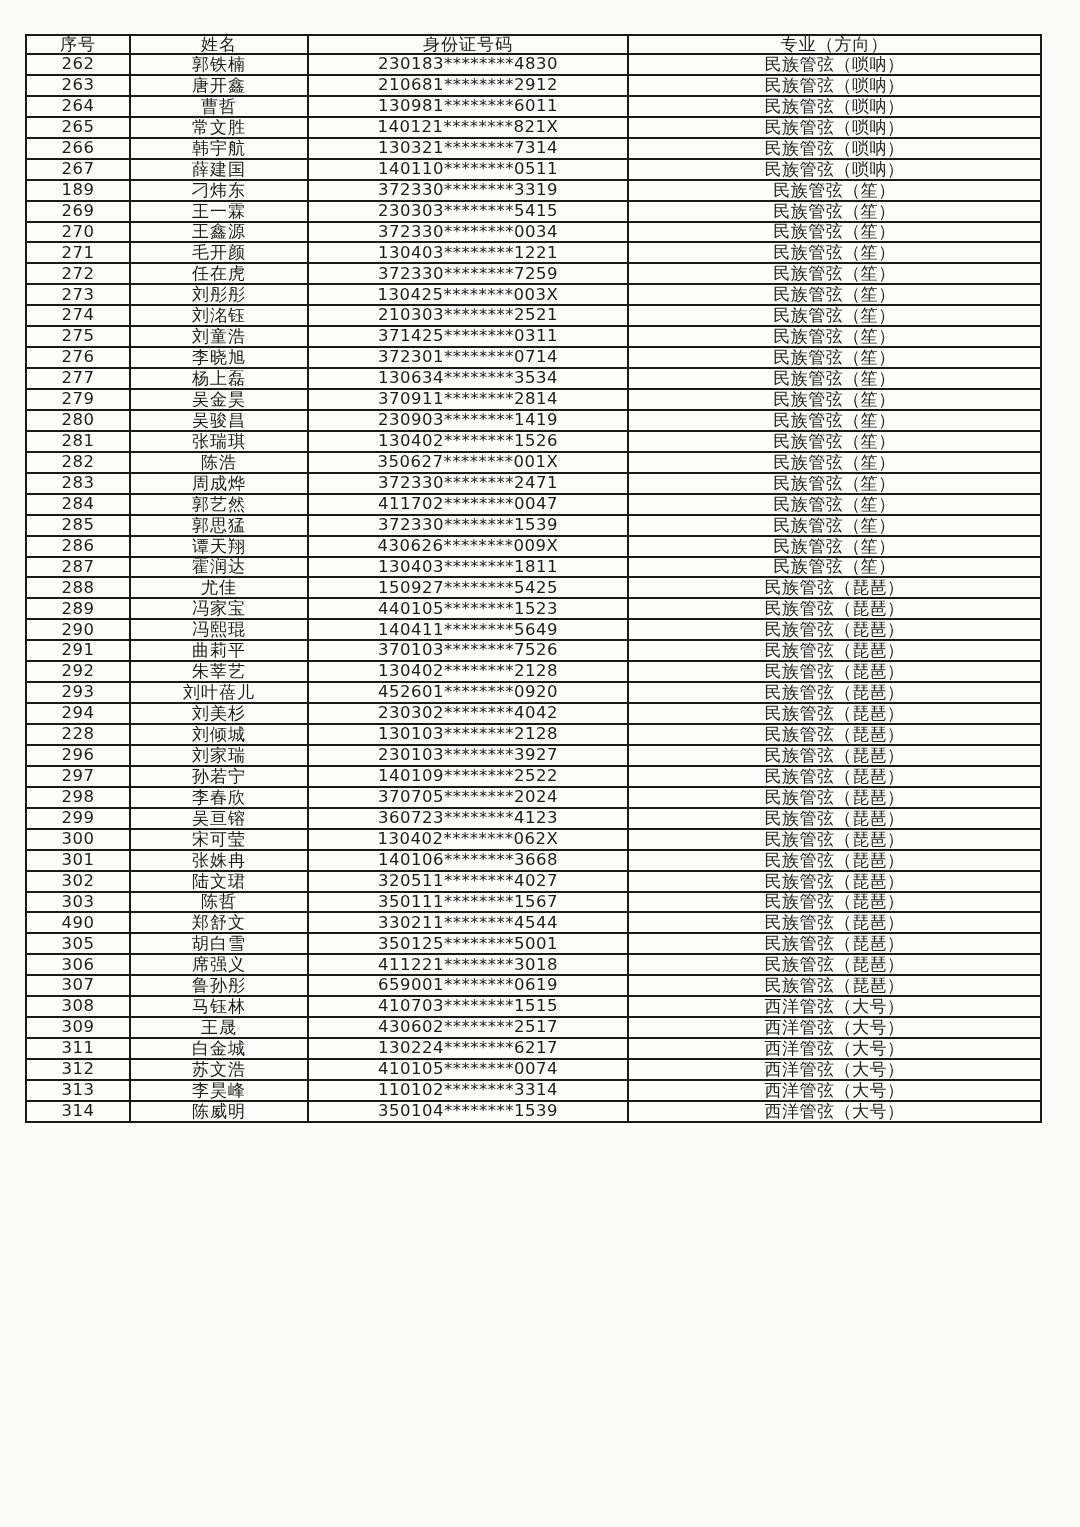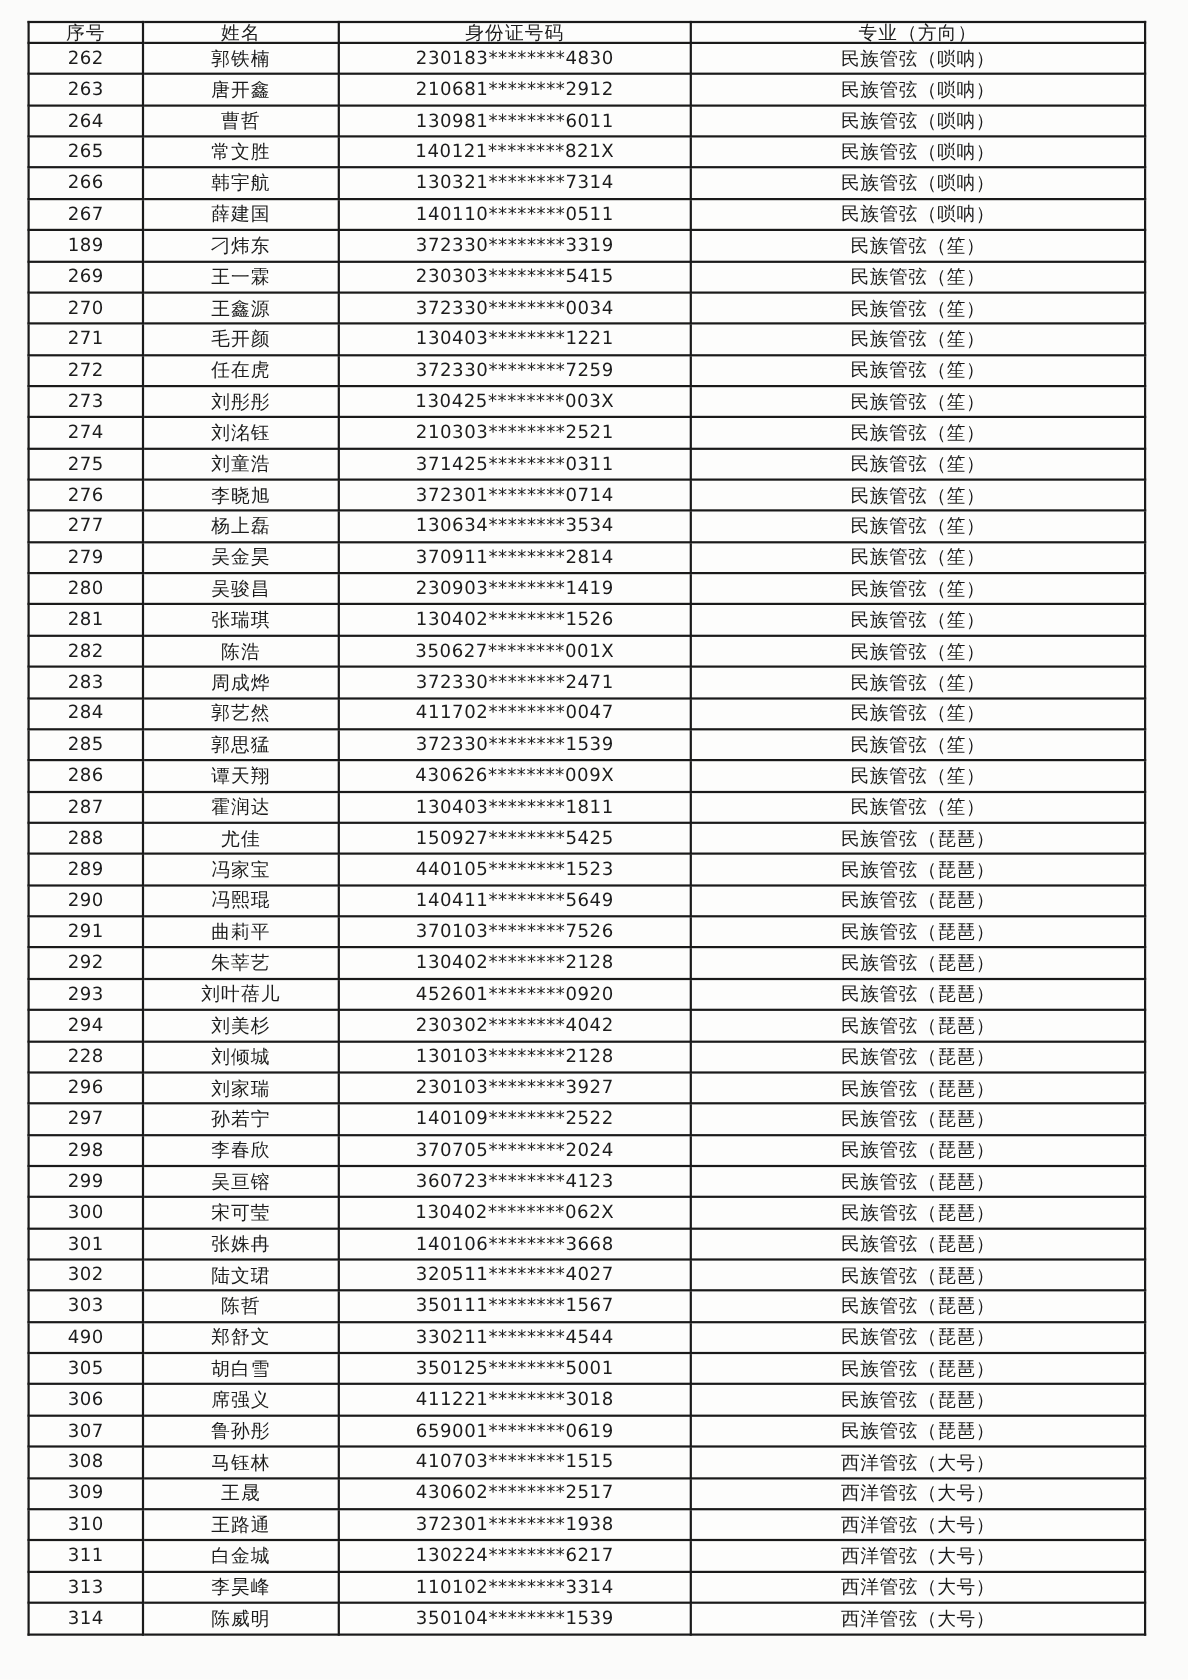--- a/index.html
+++ b/index.html
@@ -10,23 +10,23 @@
     width: 1080px;
     height: 1527px;
     background: #fbfbfa;
     color: #1b1b1b;
     font-family: "Liberation Serif", "DejaVu Serif", serif;
     position: relative;
   }
   .sheet {
     position: absolute;
     left: 25px;
-    top: 19px;
+    top: 34px;
     width: 1015px;
-    height: 1468px;
+    height: 1089px;
   }
   table.roster {
     width: 100%;
     height: 100%;
     border-collapse: collapse;
     table-layout: fixed;
     background: #fdfdfc;
   }
   .roster th, .roster td {
     border: 2px solid #1a1a1a;
@@ -354,29 +354,29 @@
           <td class="col-id">410703********1515</td>
           <td class="col-major">西洋管弦（大号）</td>
         </tr>
         <tr>
           <td class="col-serial">309</td>
           <td class="col-name">王晟</td>
           <td class="col-id">430602********2517</td>
           <td class="col-major">西洋管弦（大号）</td>
         </tr>
         <tr>
-          <td class="col-serial">310</td>
-          <td class="col-name">王路通</td>
-          <td class="col-id">372301********1938</td>
-          <td class="col-major">西洋管弦（大号）</td>
-        </tr>
-        <tr>
           <td class="col-serial">311</td>
           <td class="col-name">白金城</td>
           <td class="col-id">130224********6217</td>
+          <td class="col-major">西洋管弦（大号）</td>
+        </tr>
+        <tr>
+          <td class="col-serial">312</td>
+          <td class="col-name">苏文浩</td>
+          <td class="col-id">410105********0074</td>
           <td class="col-major">西洋管弦（大号）</td>
         </tr>
         <tr>
           <td class="col-serial">313</td>
           <td class="col-name">李昊峰</td>
           <td class="col-id">110102********3314</td>
           <td class="col-major">西洋管弦（大号）</td>
         </tr>
         <tr>
           <td class="col-serial">314</td>

